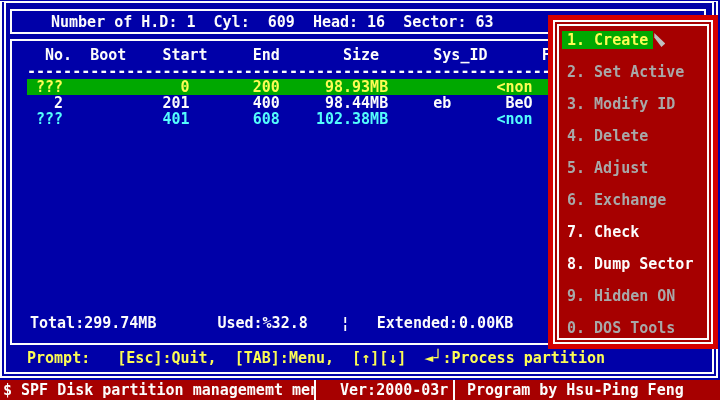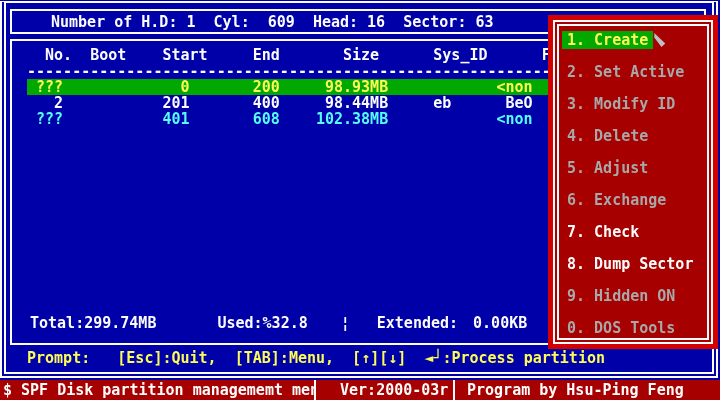--- a/index.html
+++ b/index.html
@@ -32,21 +32,21 @@
   .h-no{width:5ch}.h-boot{width:6ch}.h-start{width:9ch}.h-end{width:8ch}
   .h-size{width:11ch}.h-sys{width:12ch}.h-f{width:7ch}
   
   .c-no{width:4ch}.c-boot{width:7ch}.c-start{width:7ch}.c-end{width:10ch}
   .c-size{width:12ch}.c-sys{width:7ch}.c-f{width:9ch}
   .trow.selected { background:#00a800; color:#fcfc54; width:675px; }
   .trow.cyan { color:#54fcfc; }
   .summary { position:absolute; left:18px; top:274px; white-space:pre; }
   .summary span { display:inline-block;text-align:right; }
   .s-tv{} .s-ul{margin-left:61px} .s-uv{}
-  .s-db{margin-left:33px} .s-el{margin-left:27px} .s-ev{margin-left:15px}
+  .s-db{margin-left:33px} .s-el{margin-left:27px} .s-ev{margin-left:1px}
   .prompt {
     position:absolute; left:0; top:350px; width:720px; height:17px;
     padding-left:27px; color:#fcfc54; white-space:pre;
   }
   .menu {
     position:absolute; left:548px; top:15px; width:170px; height:334px;
     background:#d40000; padding:5px; z-index:5;
   }
   .menu-inner {
     width:160px; height:324px; background:#a60000;

